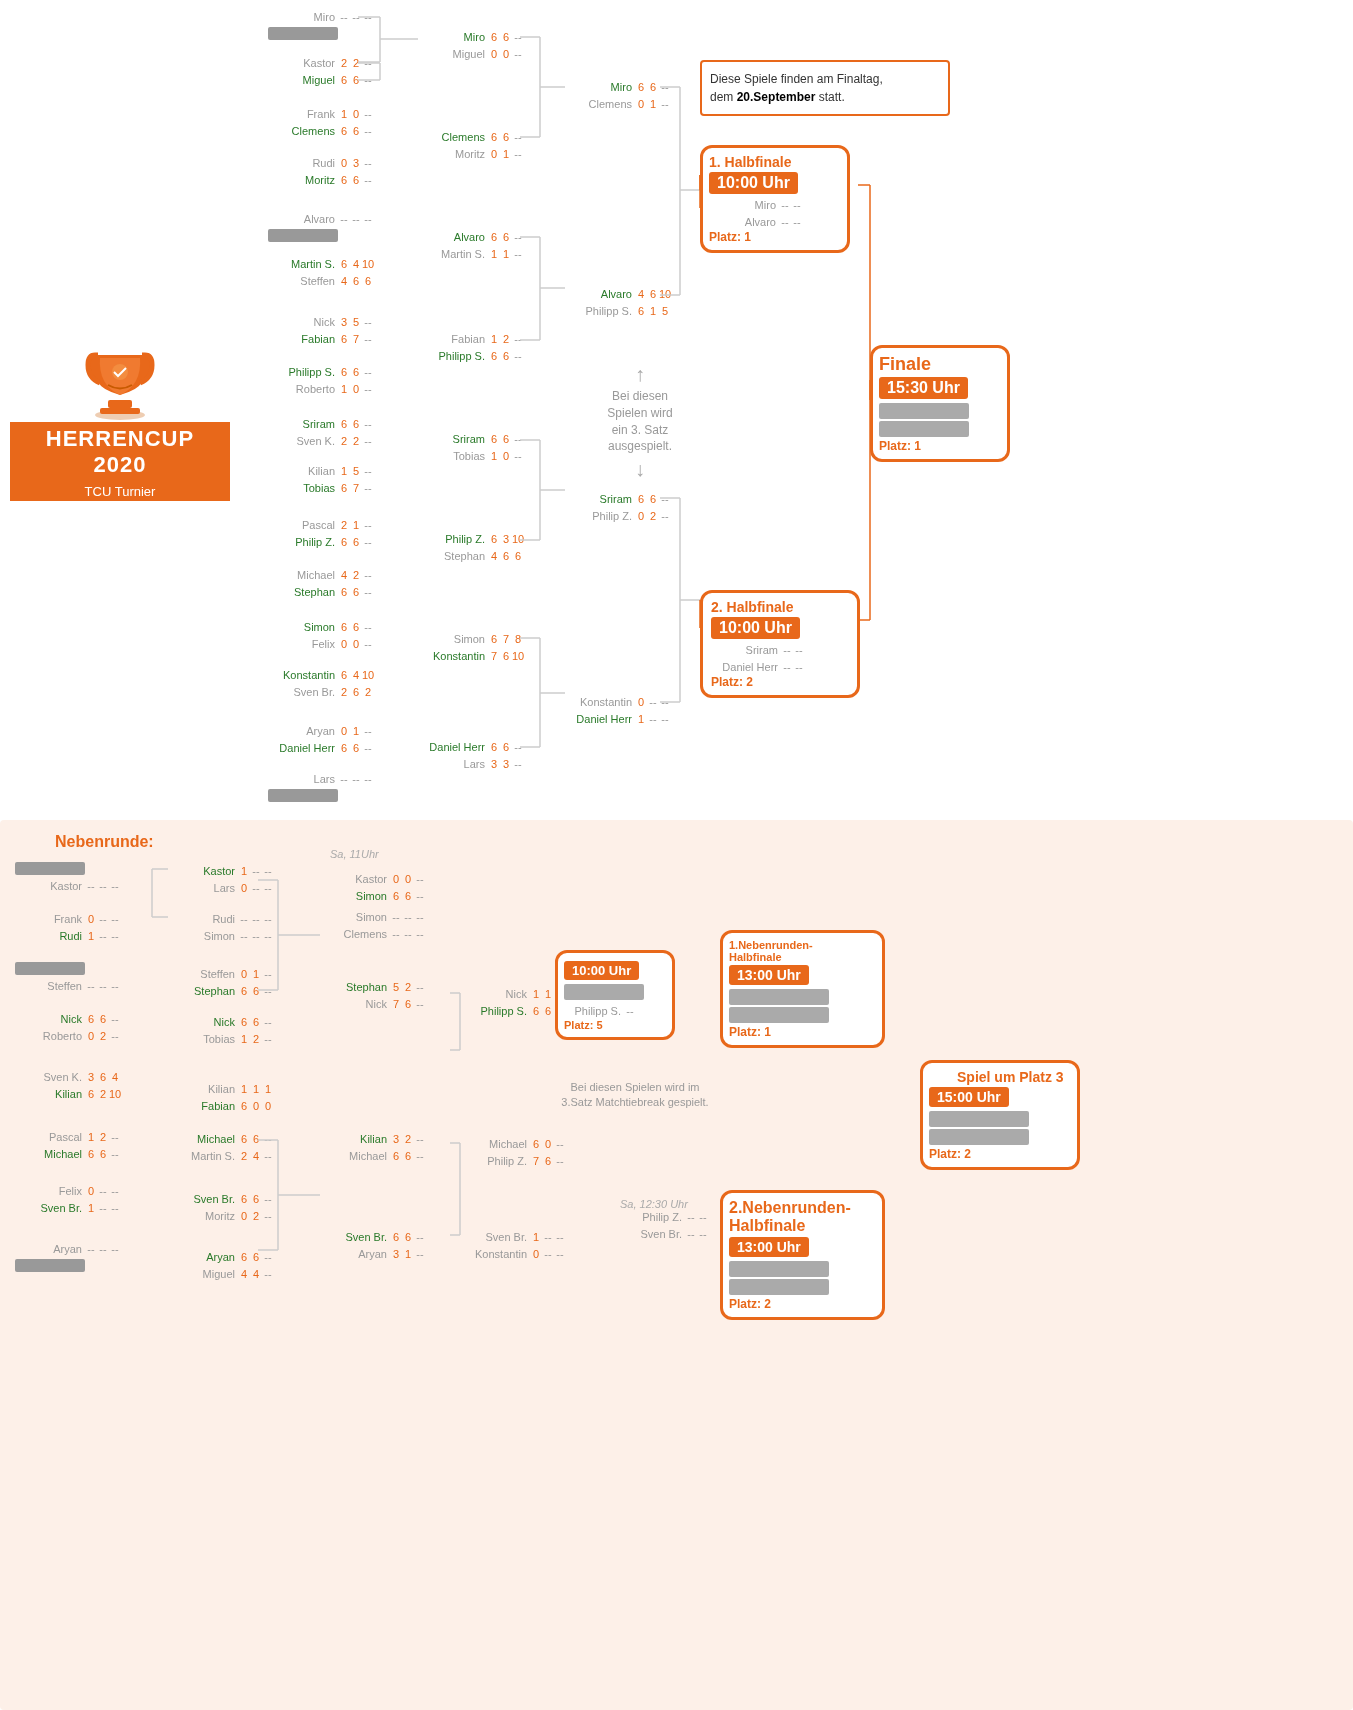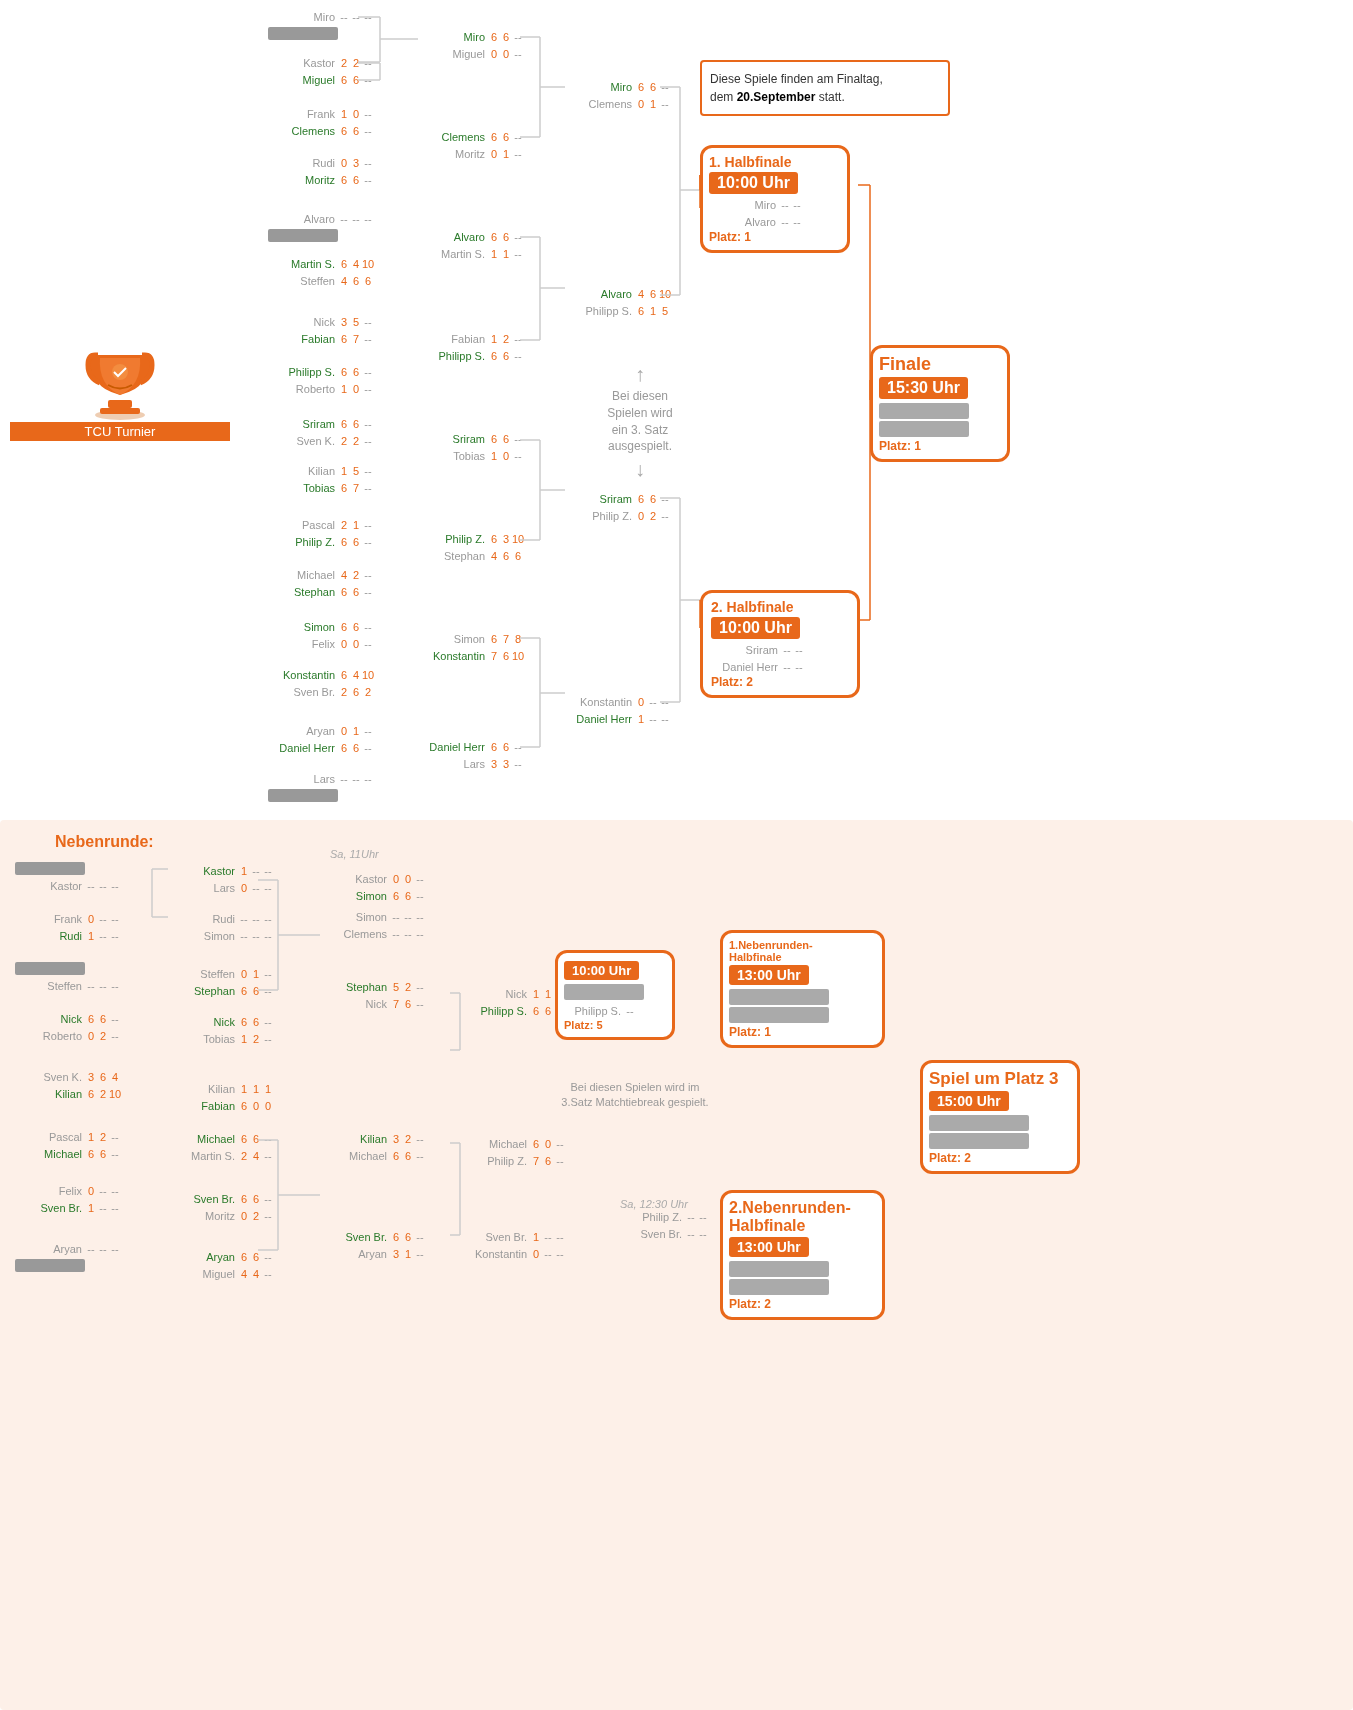--- a/index.html
+++ b/index.html
@@ -162,20 +162,21 @@
     <rect x="38" y="60" width="24" height="8" rx="2" fill="#e8681a"></rect>
     <rect x="30" y="68" width="40" height="6" rx="2" fill="#e8681a"></rect>
     <path d="M25 15 Q20 10 18 20 Q15 35 28 42 Q32 50 50 55 Q68 50 72 42 Q85 35 82 20 Q80 10 75 15" fill="#e8681a"></path>
     <path d="M30 18 L70 18 Q72 45 50 55 Q28 45 30 18Z" fill="#f07a30"></path>
     <path d="M28 15 L25 15 Q18 15 18 25 Q18 38 30 43" fill="none" stroke="#e8681a" stroke-width="5"></path>
     <path d="M72 15 L75 15 Q82 15 82 25 Q82 38 70 43" fill="none" stroke="#e8681a" stroke-width="5"></path>
     <path d="M38 45 Q50 52 62 45" fill="none" stroke="#c85a00" stroke-width="2"></path>
     <circle cx="50" cy="32" r="8" fill="#f5a050" opacity="0.5"></circle>
     <path d="M44 32 L48 36 L56 28" fill="none" stroke="#fff" stroke-width="2"></path>
   </svg>
+  <div class="herrencup-label">HERRENCUP 2020</div>
   <div class="tcu-label">TCU Turnier</div>
 </div>
 
 <div class="info-box" style="left:700px;top:60px;width:250px;">
   <span>Diese Spiele finden am Finaltag,<br>dem <b>20.September</b> statt.</span>
 </div>
 
 <div class="final-box" style="left:700px;top:145px;width:150px;">
   <div class="final-title">1. Halbfinale</div>
   <div class="final-time">10:00 Uhr</div>
@@ -1030,21 +1031,21 @@
 
 <div class="final-box" style="left:720px;top:1190px;width:165px;">
   <div class="final-title" style="font-size:16px;">2.Nebenrunden-<br>Halbfinale</div>
   <div class="final-time" style="font-size:14px;">13:00 Uhr</div>
   <div class="tbd-bar" style="width:100px;"></div>
   <div class="tbd-bar" style="width:100px;"></div>
   <div class="platz-label">Platz: 2</div>
 </div>
 
 <div class="final-box" style="left:920px;top:1060px;width:160px;">
-  <div class="final-title" style="font-size:17px;">Spiel um Platz 3</div>
+  <div class="final-title" style="font-size:14px;margin-left:28px;">Spiel um Platz 3</div>
   <div class="final-time" style="font-size:14px;">15:00 Uhr</div>
   <div class="tbd-bar" style="width:100px;"></div>
   <div class="tbd-bar" style="width:100px;"></div>
   <div class="platz-label">Platz: 2</div>
 </div>
 
 <svg style="position:absolute;left:0;top:0;width:1353px;height:1710px;pointer-events:none;">
 
   <line x1="358" y1="17" x2="380" y2="17" stroke="#ccc" stroke-width="1.5"></line>
   <line x1="358" y1="62" x2="380" y2="62" stroke="#ccc" stroke-width="1.5"></line>

